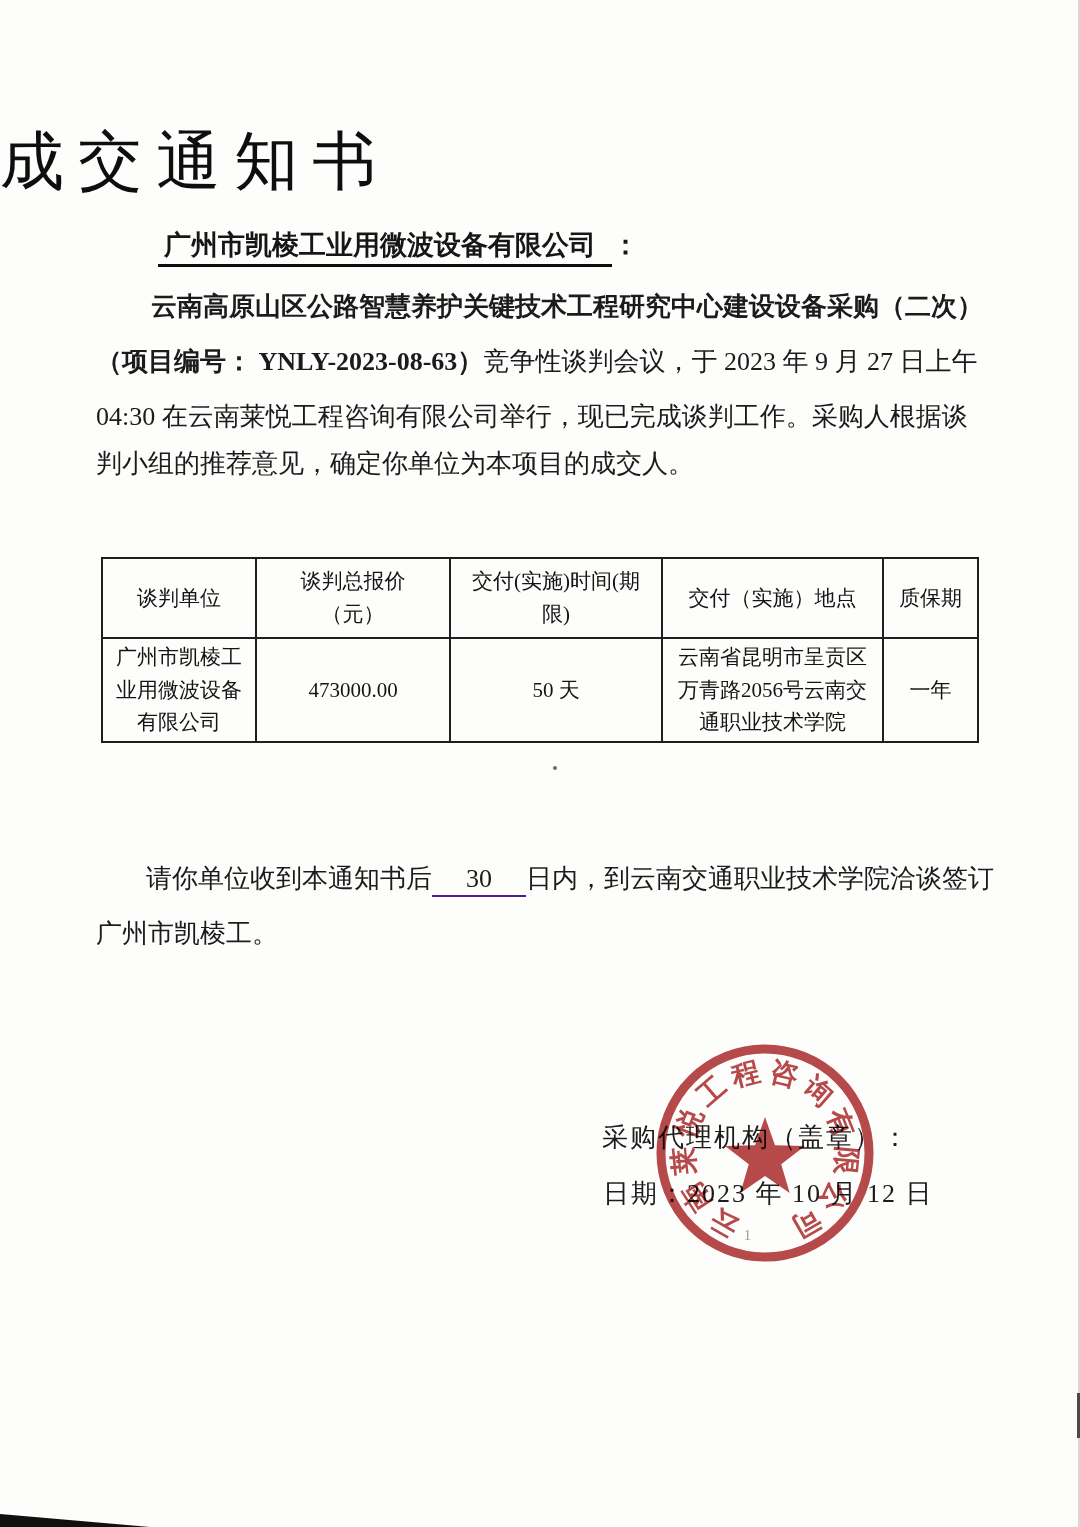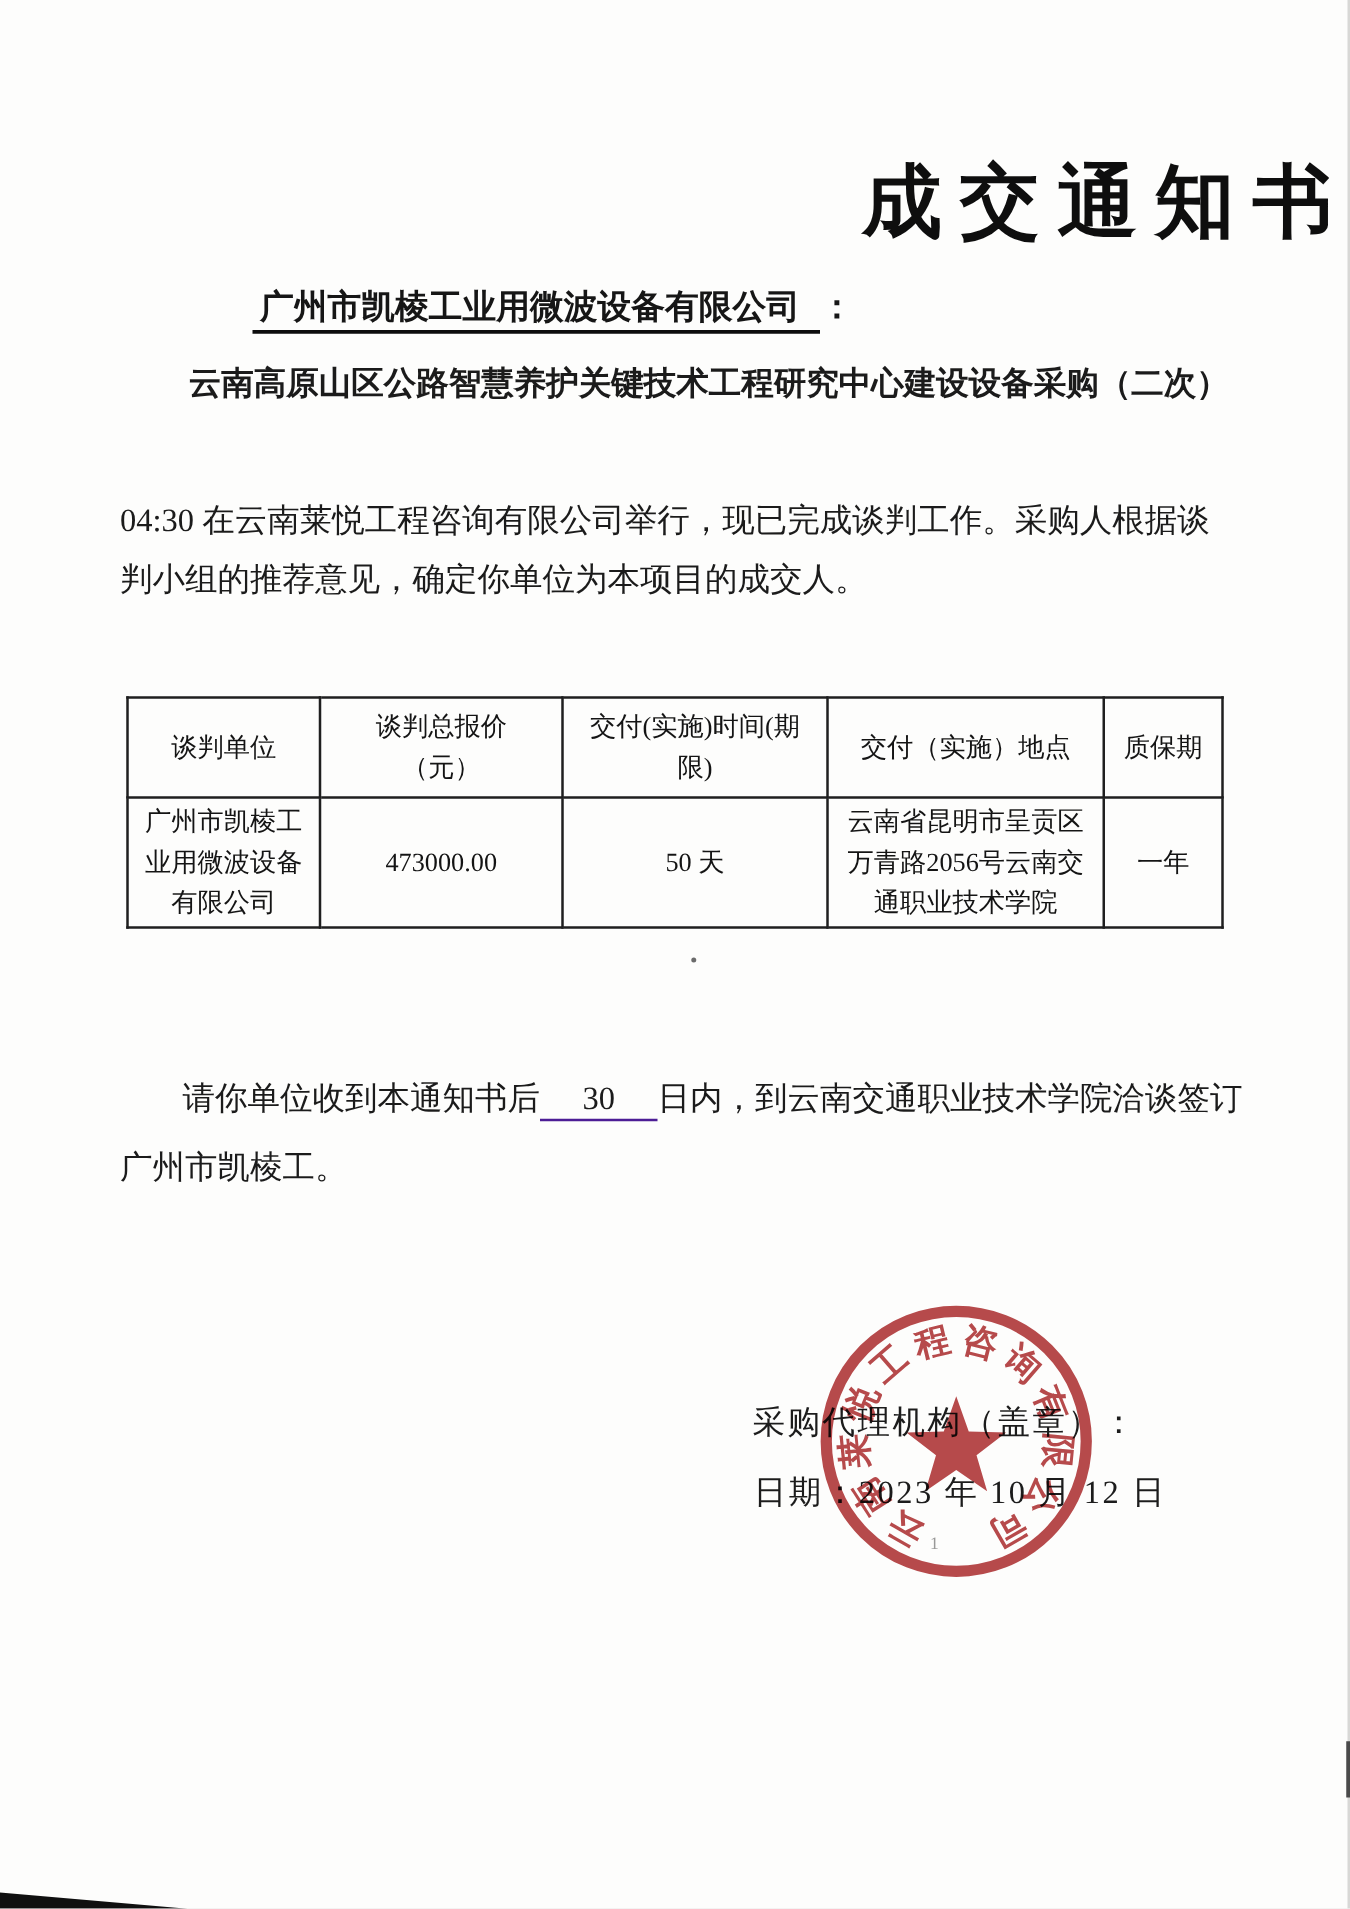--- a/index.html
+++ b/index.html
@@ -7,34 +7,33 @@
     position:relative;
     width:1080px;height:1527px;
     margin:0 auto;
     background:#fdfdfc;
     overflow:hidden;
     font-family:"Liberation Serif","DejaVu Serif",serif;
     color:#161616;
   }
   .doc-title{
     position:absolute;left:0;top:118px;width:100%;
-    text-align:right;
-    font-size:64px;font-weight:700;
+    text-align:left;
+    font-size:64px;font-weight:400;
     letter-spacing:0.22em;
     color:#0e0e0e;
   }
   .addressee{
     position:absolute;left:158px;top:227px;
     font-size:27px;font-weight:700;white-space:nowrap;
   }
   .addressee .u{
     display:inline-block;
     border-bottom:3px solid #0d0d0d;
     padding:0 16px 1px 6px;
-    margin-left:44px;
   }
   .bodyline{
     position:absolute;left:96px;
     font-size:26px;line-height:1.2;white-space:nowrap;
     color:#1b1b1b;
   }
   .indent{left:151px;}
   .b{font-weight:700;}
   .blank-fill{
     display:inline-block;
@@ -96,20 +95,21 @@
 </head>
 <body>
 
 <div class="page">
 
   <div class="doc-title">成交通知书</div>
 
   <div class="addressee"><span class="u">广州市凯棱工业用微波设备有限公司</span><span>：</span></div>
 
   <div class="bodyline indent b" style="top:291px">云南高原山区公路智慧养护关键技术工程研究中心建设设备采购（二次）</div>
+  <div class="bodyline" style="top:346px"><span class="b">（项目编号： YNLY-2023-08-63）</span><span>竞争性谈判会议，于 2023 年 9 月 27 日上午</span></div>
   <div class="bodyline" style="top:401px">04:30 在云南莱悦工程咨询有限公司举行，现已完成谈判工作。采购人根据谈</div>
   <div class="bodyline" style="top:448px">判小组的推荐意见，确定你单位为本项目的成交人。</div>
 
   <table class="award">
     <colgroup>
       <col style="width:154px">
         <col style="width:194px">
         <col style="width:212px">
         <col style="width:221px">
         <col style="width:95px">

